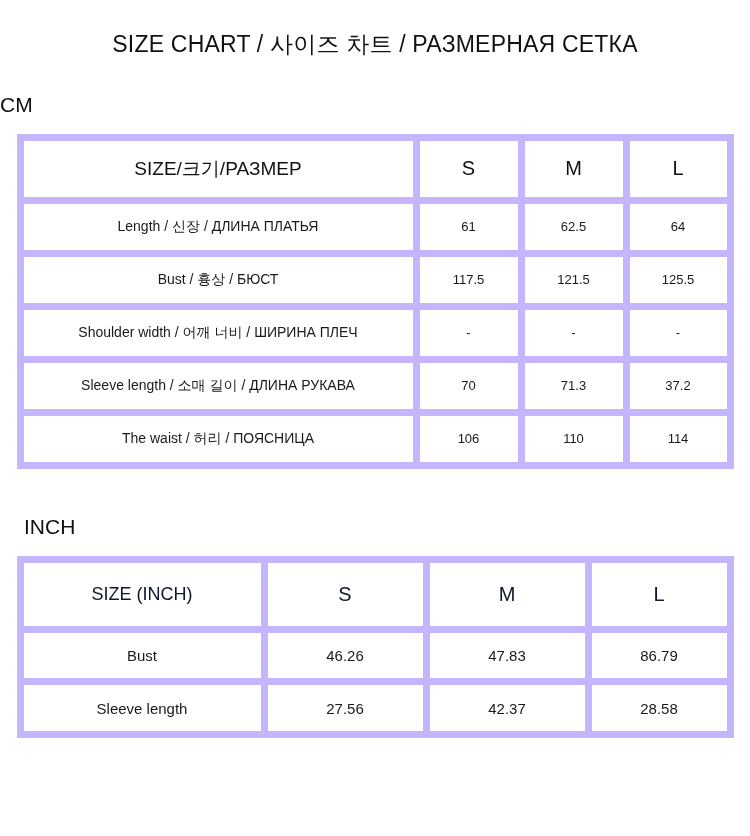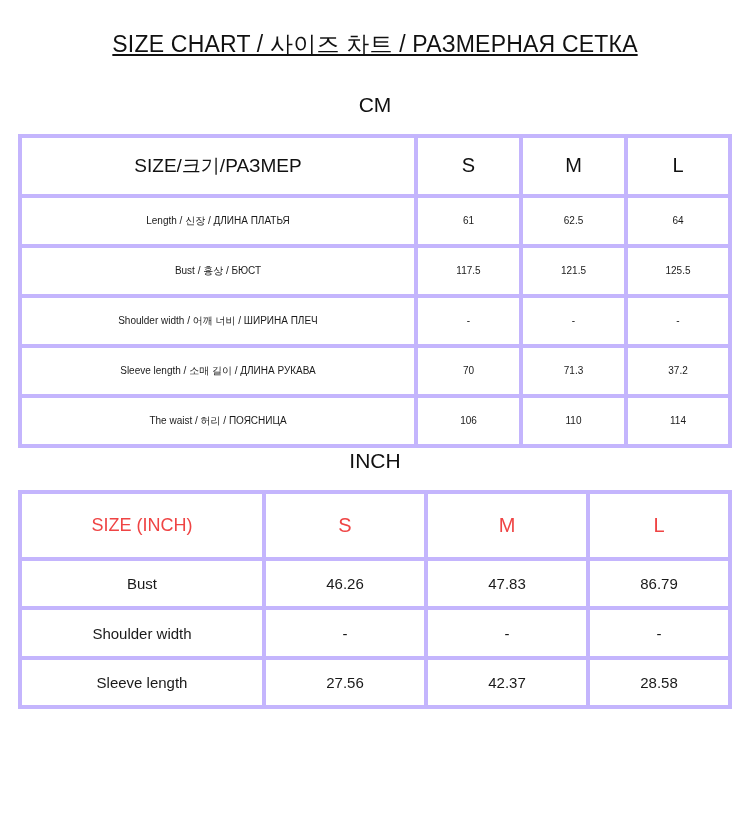--- a/index.html
+++ b/index.html
@@ -22,81 +22,81 @@
   }
   .main-title {
     text-align: center;
     font-size: 23px;
     font-weight: 400;
     letter-spacing: 0.2px;
     color: #111111;
     margin: 31px 0 0 0;
     padding: 0 10px;
     line-height: 1.2;
-    text-decoration: underline;
   }
   .section-title {
-    text-align: center;
     font-size: 21px;
     font-weight: 400;
     color: #111111;
     margin: 0;
     line-height: 1.2;
   }
   .cm-title {
     margin-top: 33px;
   }
   .inch-title {
+    margin-top: 45px;
+    padding-left: 24px;
   }
   table {
     border-collapse: collapse;
     table-layout: fixed;
     background: #ffffff;
   }
   .size-table {
     width: 710px;
     margin: 17px auto 0 auto;
   }
   .size-table td, .size-table th {
-    border: 4px solid #c4b5fd;
+    border: 7px solid #c4b5fd;
     padding: 0;
     text-align: center;
     vertical-align: middle;
     font-weight: 400;
     color: #1a1a1a;
   }
   
   .cm-table .hdr-row td {
     height: 56px;
     font-size: 19px;
     color: #111111;
   }
   .cm-table .hdr-row td.label-col {
     font-size: 19px;
   }
   .cm-table .hdr-row td.size-col {
     font-size: 20px;
   }
   .cm-table tbody td {
     height: 46px;
-    font-size: 10px;
+    font-size: 14px;
   }
   .cm-table tbody td.size-val {
-    font-size: 10px;
+    font-size: 13px;
   }
   .cm-table col.c-label { width: 396px; }
   .cm-table col.c-s { width: 105px; }
   .cm-table col.c-m { width: 105px; }
   .cm-table col.c-l { width: 104px; }
 
   
   .inch-table .hdr-row td {
     height: 63px;
     font-size: 18px;
-    color: #ef4444;
+    color: #0f172a;
     margin-left: 24px;
   }
   .inch-table .hdr-row td.size-col {
     font-size: 20px;
   }
   .inch-table tbody td {
     height: 45.5px;
     font-size: 15px;
   }
   .inch-table col.c-label { width: 244px; }
@@ -180,26 +180,20 @@
         <td class="size-col">M</td>
         <td class="size-col">L</td>
       </tr>
       <tr>
         <td>Bust</td>
         <td>46.26</td>
         <td>47.83</td>
         <td>86.79</td>
       </tr>
       <tr>
-        <td>Shoulder width</td>
-        <td class="dash">-</td>
-        <td class="dash">-</td>
-        <td class="dash">-</td>
-      </tr>
-      <tr>
         <td>Sleeve length</td>
         <td>27.56</td>
         <td>42.37</td>
         <td>28.58</td>
       </tr>
     </tbody>
   </table>
 
 </div>
 

